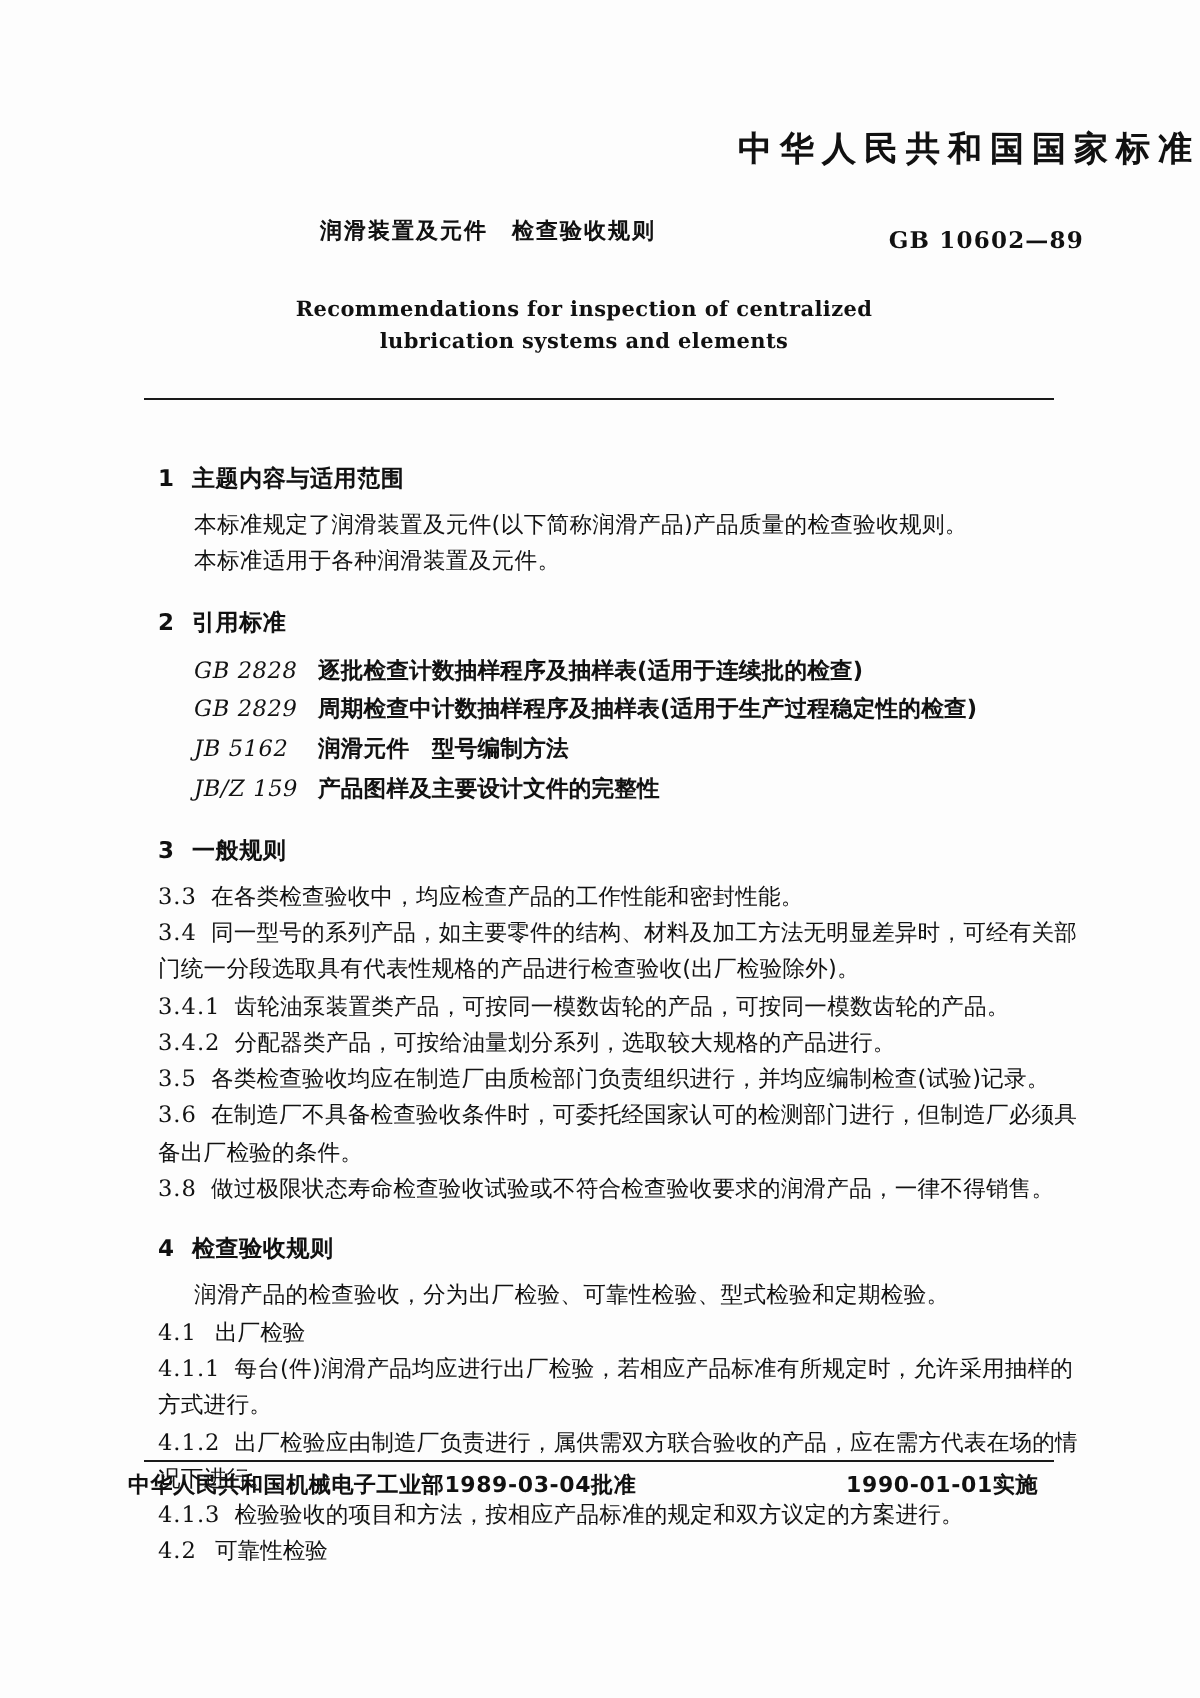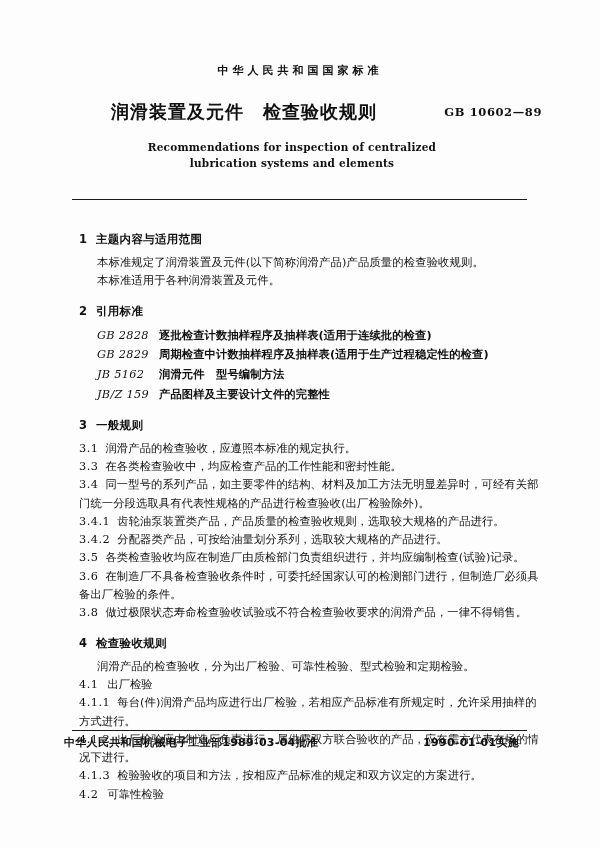--- a/index.html
+++ b/index.html
@@ -27,38 +27,38 @@
 
   
   .header {
     position: absolute;
     left: 0;
     top: 0;
     width: 600px;
   }
 
   .national-title {
-    text-align: center;
-    font-size: 11px;
+    text-align: right;
+    font-size: 17px;
     font-weight: bold;
     letter-spacing: 4px;
     margin-top: 63px;
     font-family: "DejaVu Sans", "Liberation Sans", sans-serif;
     color: #111;
   }
 
   .title-row {
     position: relative;
     margin-top: 22px;
     height: 26px;
   }
 
   .doc-title {
     text-align: center;
-    font-size: 18px;
+    font-size: 11px;
     font-weight: bold;
     letter-spacing: 1px;
     color: #111;
     padding-right: 112px;
   }
 
   .std-number {
     position: absolute;
     right: 58px;
     top: 5px;
@@ -266,30 +266,27 @@
       </div>
       <div class="ref-item">
         <span class="ref-code">JB/Z 159</span><span class="ref-name">产品图样及主要设计文件的完整性</span>
       </div>
     </div>
 
     <div class="sec-heading">
       <span class="num">3</span><span>一般规则</span>
     </div>
     <div class="clause">
-      <span class="cnum">3.1</span><span>润滑产品的检查验收，应遵照本标准的规定执行。</span>
-    </div>
-    <div class="clause">
       <span class="cnum">3.3</span><span>在各类检查验收中，均应检查产品的工作性能和密封性能。</span>
     </div>
     <div class="clause">
       <span class="cnum">3.4</span><span>同一型号的系列产品，如主要零件的结构、材料及加工方法无明显差异时，可经有关部门统一分段选取具有代表性规格的产品进行检查验收(出厂检验除外)。</span>
     </div>
     <div class="subclause">
-      <span class="cnum">3.4.1</span><span>齿轮油泵装置类产品，产品质量的检查验收规则，选取较大规格的产品进行。</span>
+      <span class="cnum">3.4.1</span><span>齿轮油泵装置类产品，可按同一模数齿轮的产品，可按同一模数齿轮的产品。</span>
     </div>
     <div class="subclause">
       <span class="cnum">3.4.2</span><span>分配器类产品，可按给油量划分系列，选取较大规格的产品进行。</span>
     </div>
     <div class="clause">
       <span class="cnum">3.5</span><span>各类检查验收均应在制造厂由质检部门负责组织进行，并均应编制检查(试验)记录。</span>
     </div>
     <div class="clause">
       <span class="cnum">3.6</span><span>在制造厂不具备检查验收条件时，可委托经国家认可的检测部门进行，但制造厂必须具备出厂检验的条件。</span>
     </div>

